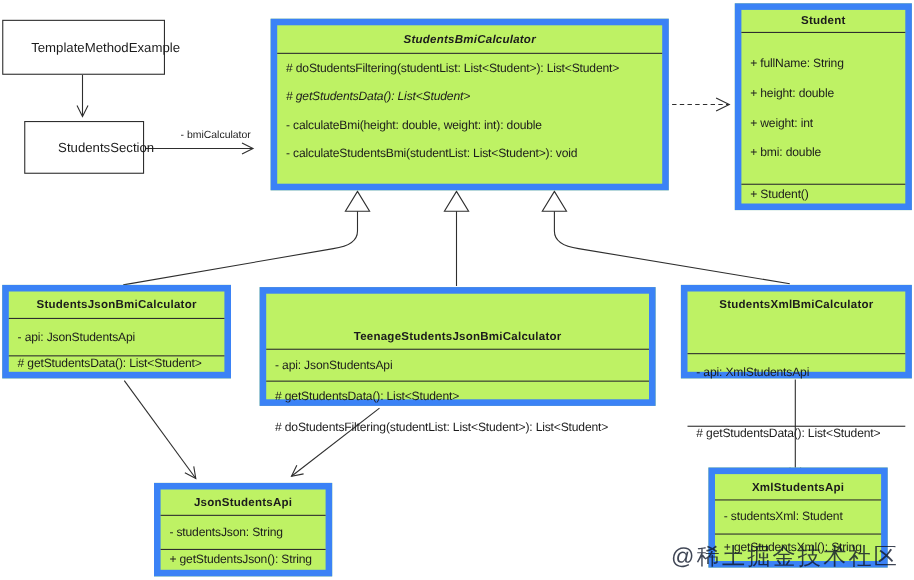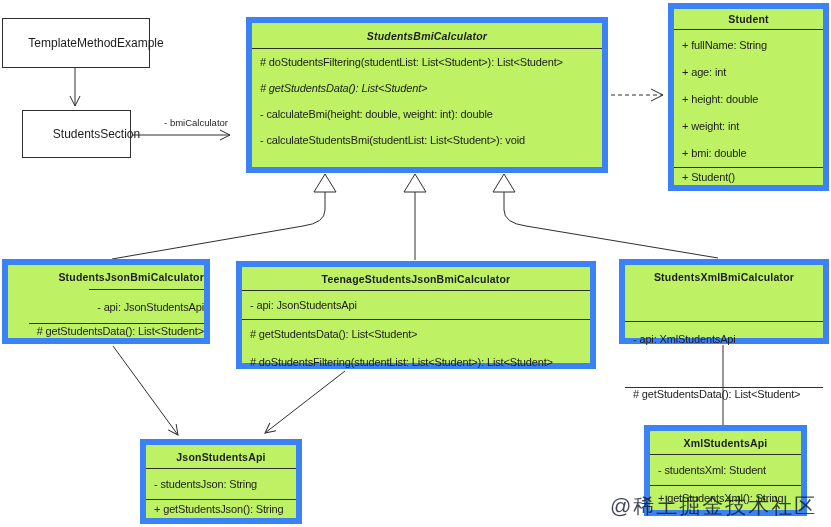--- a/index.html
+++ b/index.html
@@ -21,25 +21,25 @@
   #box-tme      { left:2px;   top:18px;  width:148px; height:50px; }
   #box-section  { left:22px;  top:110px; width:109px; height:48px; }
   #box-calc     { left:246px; top:17px;  width:362px; height:156px; }
   #box-calc .uml-title { height:25px; }
   #box-calc .member    { height:26px; }
   #box-student  { left:668px; top:3px;   width:161px; height:188px; }
   #box-student .uml-title { height:20px; }
   #box-student .comp-attrs   { height:137px; }
   #box-student .comp-attrs .member { height:27px; }
   #box-student .comp-methods { flex:1 1 auto; }
-  #box-json-calc { left:2px;   top:259px; width:208px; height:85px;align-items:flex-end; }
+  #box-json-calc { left:2px;   top:259px; width:208px; height:85px; }
   #box-teen-calc { left:236px; top:261px; width:360px; height:108px; }
   #box-xml-calc  { left:619px; top:259px; width:210px; height:85px;gap:32px; }
   #box-json-calc .uml-title, #box-xml-calc .uml-title { height:24px; }
-  #box-teen-calc .uml-title { height:23px; }
+  #box-teen-calc .uml-title { height:23px;margin-top:27px; }
   #box-json-calc .comp-attrs, #box-xml-calc .comp-attrs { height:33px; }
   #box-teen-calc .comp-attrs { height:28px; }
   #box-json-calc .comp-methods, #box-xml-calc .comp-methods { flex:1 1 auto; }
   #box-teen-calc .comp-methods { flex:1 1 auto; }
   #box-teen-calc .comp-methods .member { height:28px; }
   #box-json-api { left:140px; top:439px; width:162px; height:85px; }
   #box-xml-api  { left:644px; top:425px; width:163px; height:91px; }
   #box-json-api .uml-title, #box-xml-api .uml-title { height:23px; }
   #box-json-api .comp-attrs, #box-xml-api .comp-attrs { height:30px; }
   #box-json-api .comp-methods, #box-xml-api .comp-methods { flex:1 1 auto; }
@@ -96,21 +96,20 @@
       <div class="member italic"># getStudentsData(): List&lt;Student&gt;</div>
       <div class="member">- calculateBmi(height: double, weight: int): double</div>
       <div class="member">- calculateStudentsBmi(studentList: List&lt;Student&gt;): void</div>
     </div>
   </div>
 
   <div id="box-student" class="uml-class">
     <div class="uml-title">Student</div>
     <div class="compartment comp-attrs">
       <div class="member">+ fullName: String</div>
-      <div class="member">+ age: int</div>
       <div class="member">+ height: double</div>
       <div class="member">+ weight: int</div>
       <div class="member">+ bmi: double</div>
     </div>
     <div class="compartment comp-methods">
       <div class="member">+ Student()</div>
     </div>
   </div>
 
   <div id="box-json-calc" class="uml-class">

